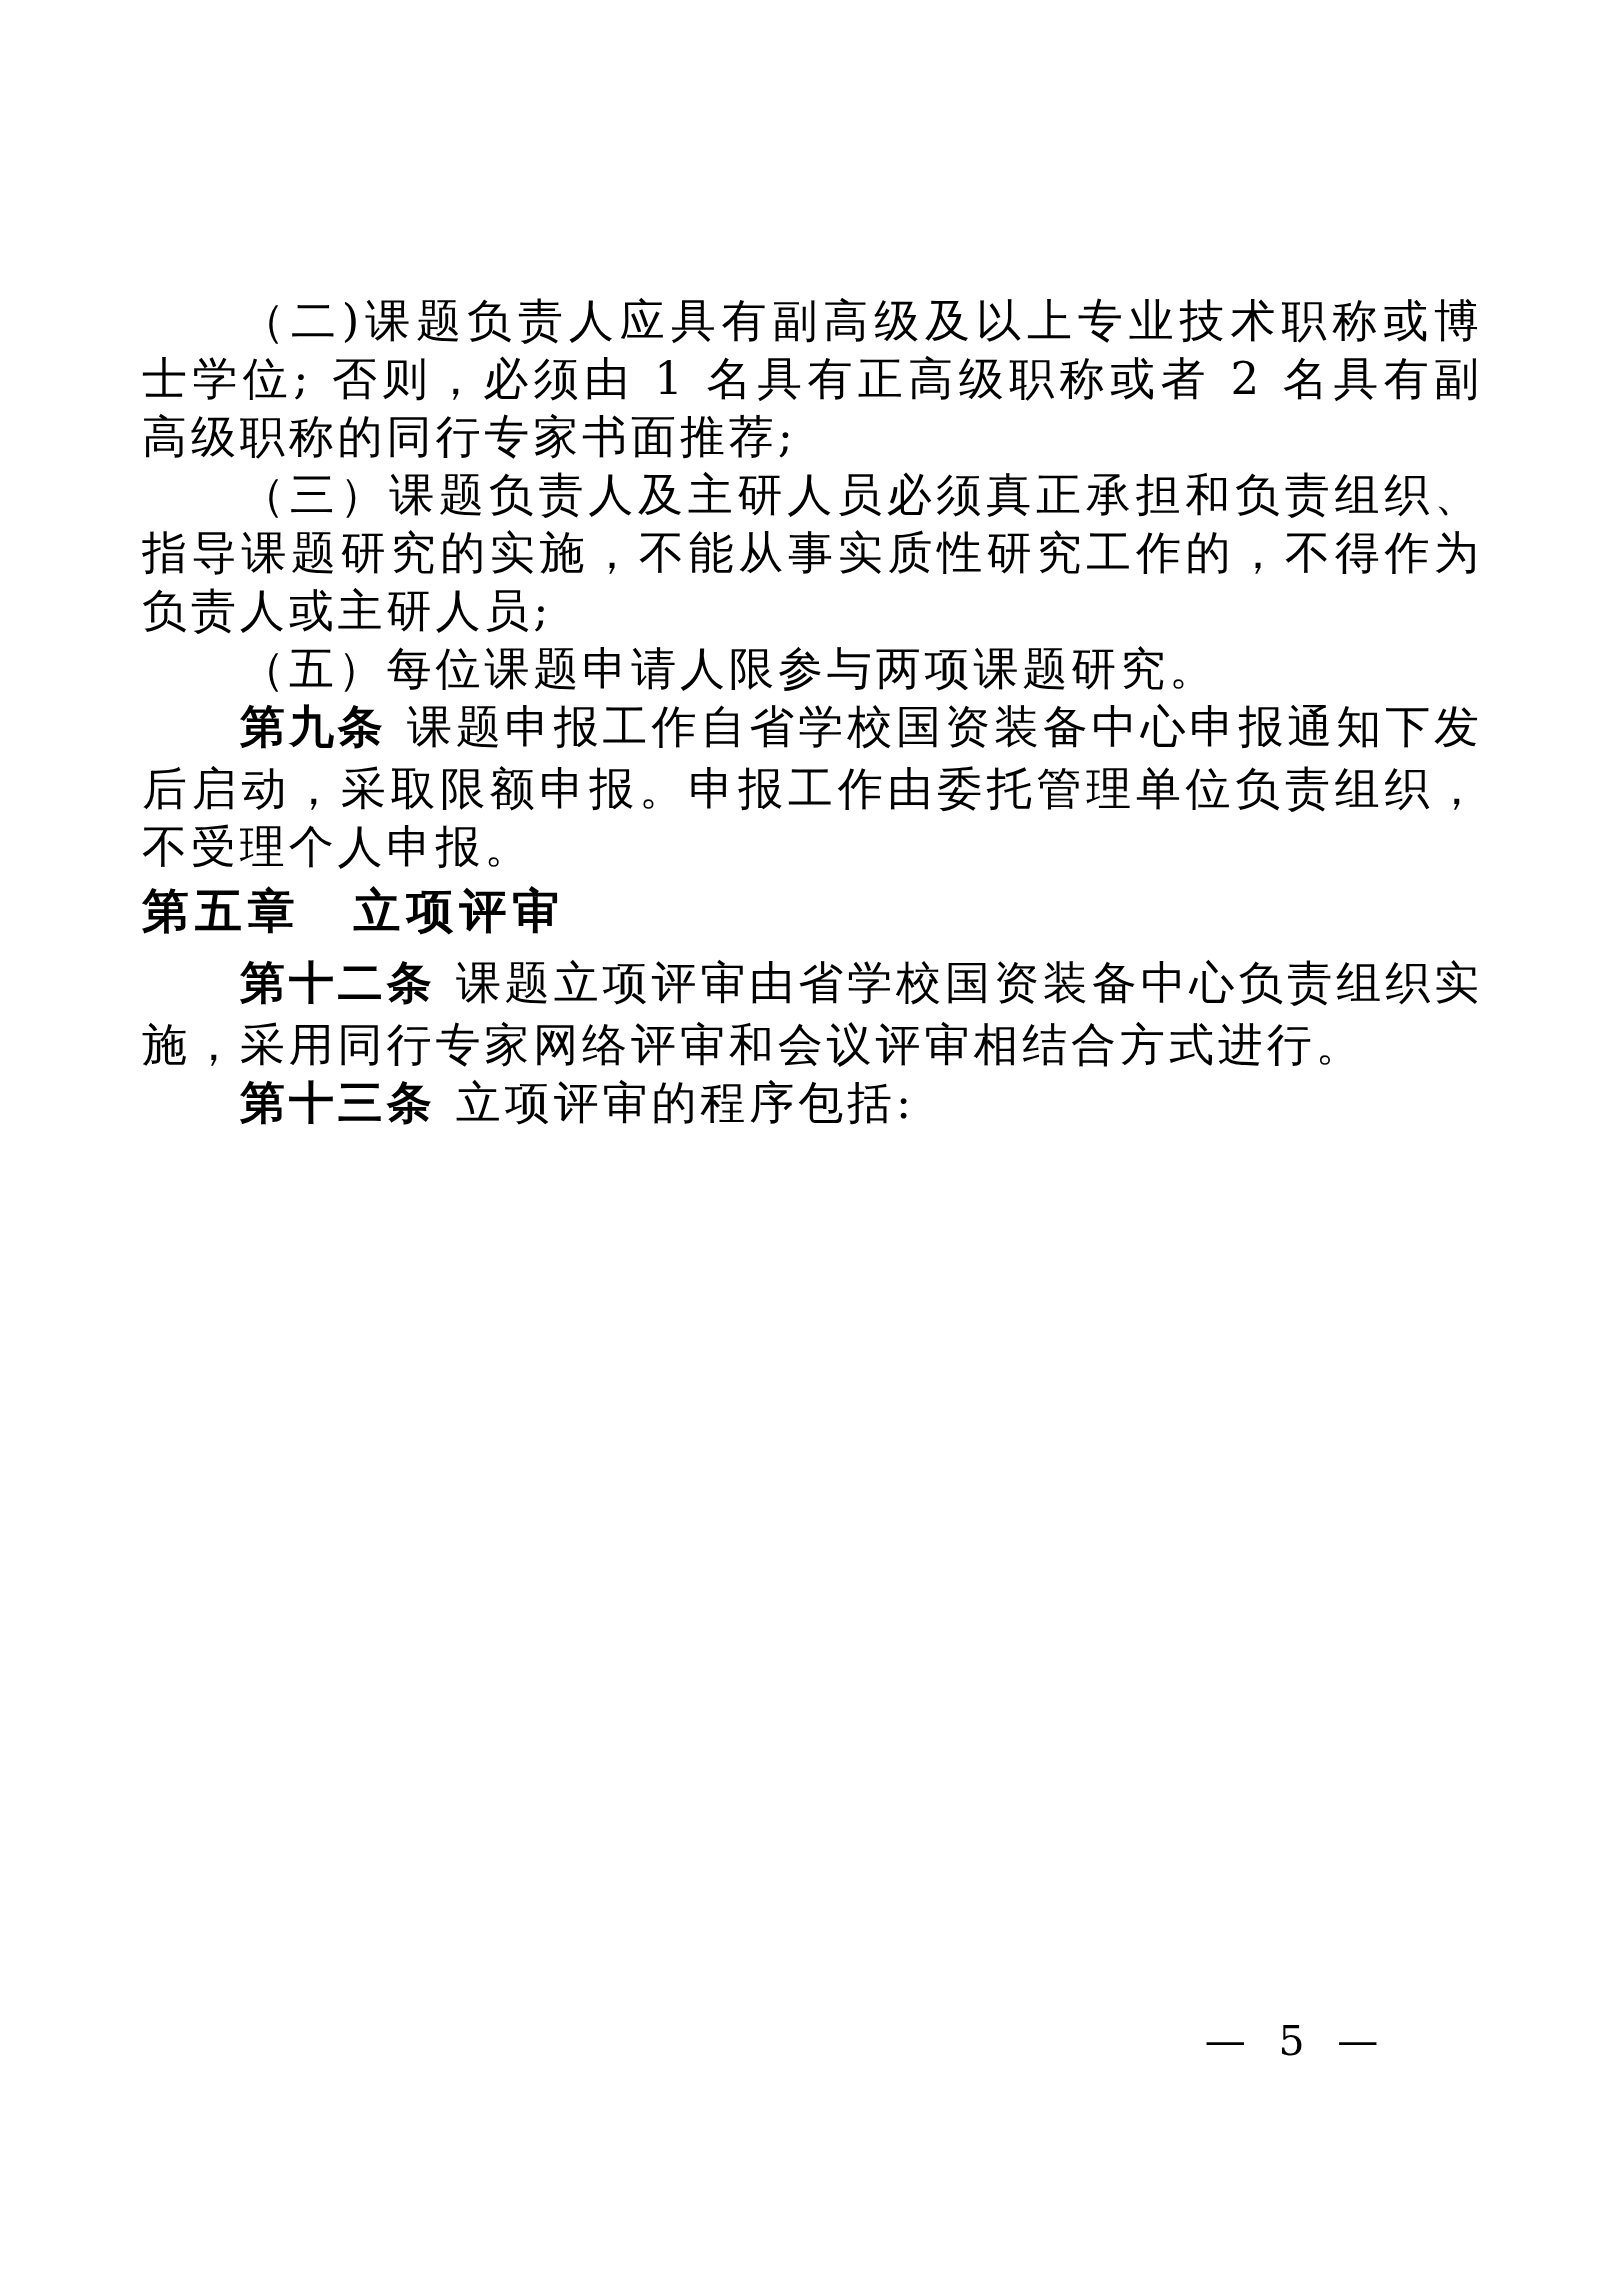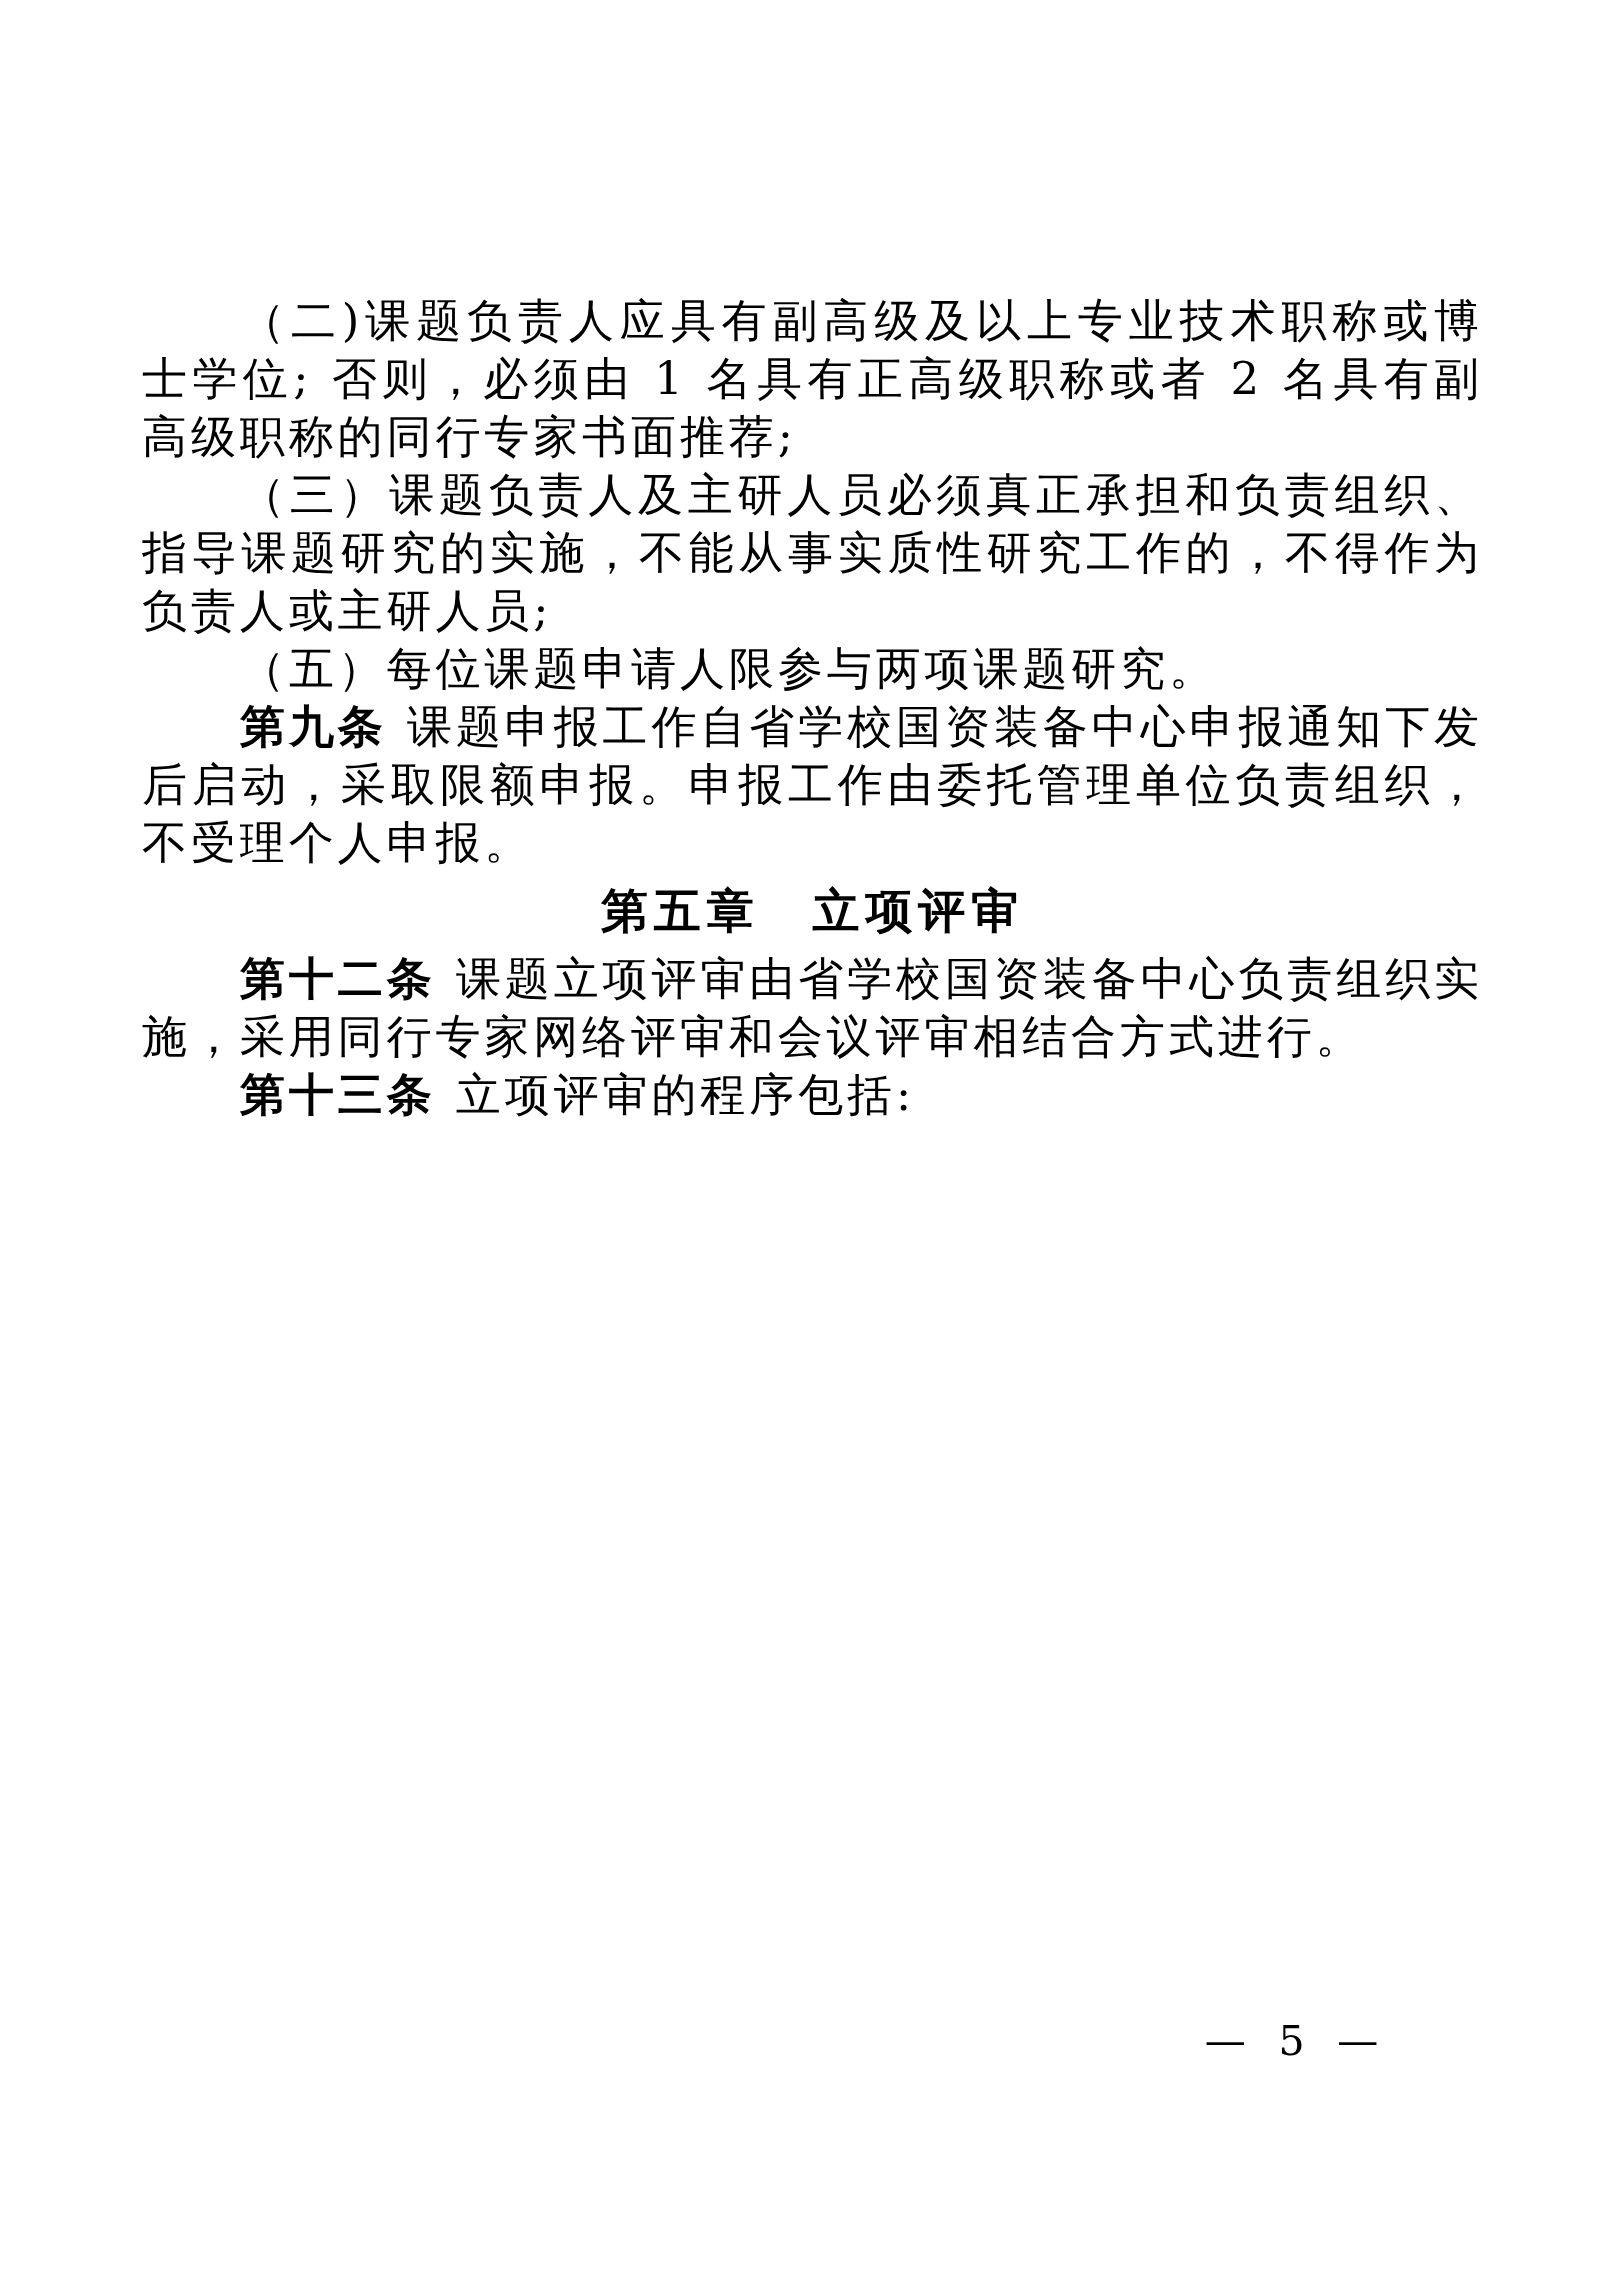--- a/index.html
+++ b/index.html
@@ -26,30 +26,30 @@
     margin: 0;
     font-size: 45px;
     line-height: 58px;
     letter-spacing: 3.9px;
     text-align: justify;
     text-indent: 98px;
     word-break: break-all;
   }
   .lead {
     font-weight: 700;
-    font-family: Liberation Sans, sans-serif;
+    font-family: Liberation Mono, monospace;
     margin-right: 0.45em;
   }
   h2.chapter {
     margin: 0;
     font-size: 47px;
     line-height: 78px;
     font-weight: 700;
-    font-family: Liberation Sans, sans-serif;
-    text-align: center;
+    font-family: Liberation Mono, monospace;
+    text-align: left;
     letter-spacing: 5.9px;
   }
   .page-number {
     position: absolute;
     top: 2017px;
     right: 233px;
     font-size: 41px;
     line-height: 49px;
     letter-spacing: 9.8px;
     font-family: "DejaVu Serif", "Liberation Serif", serif;

